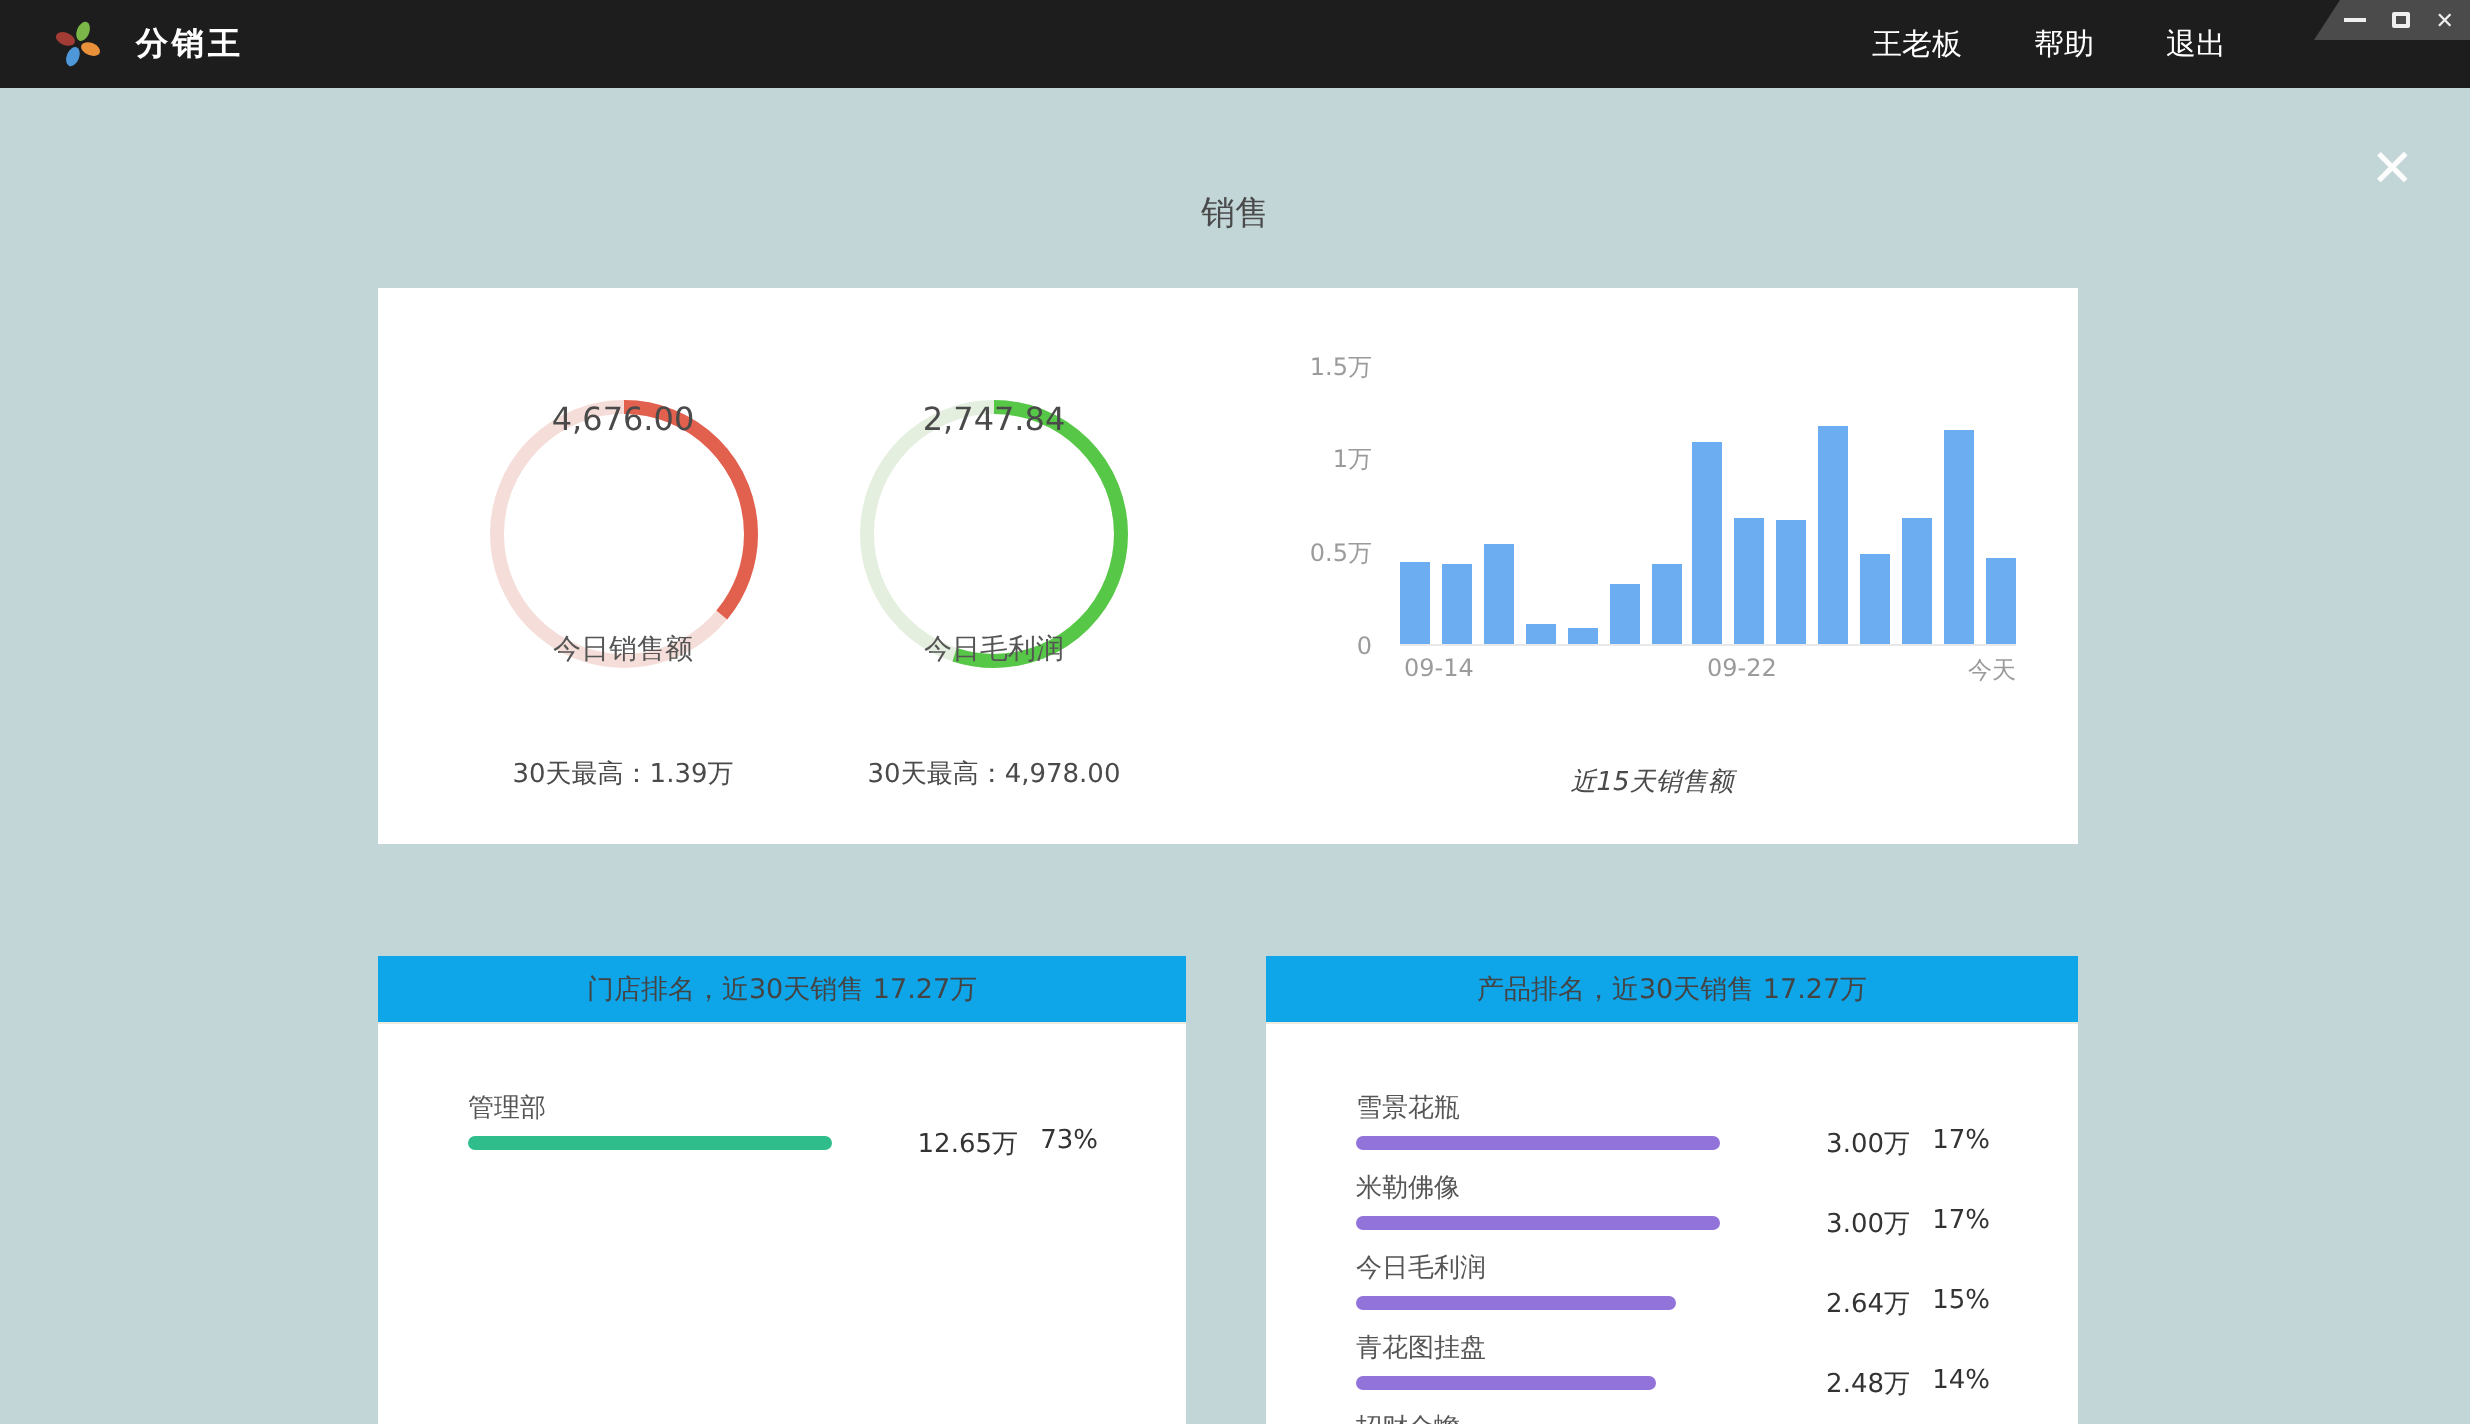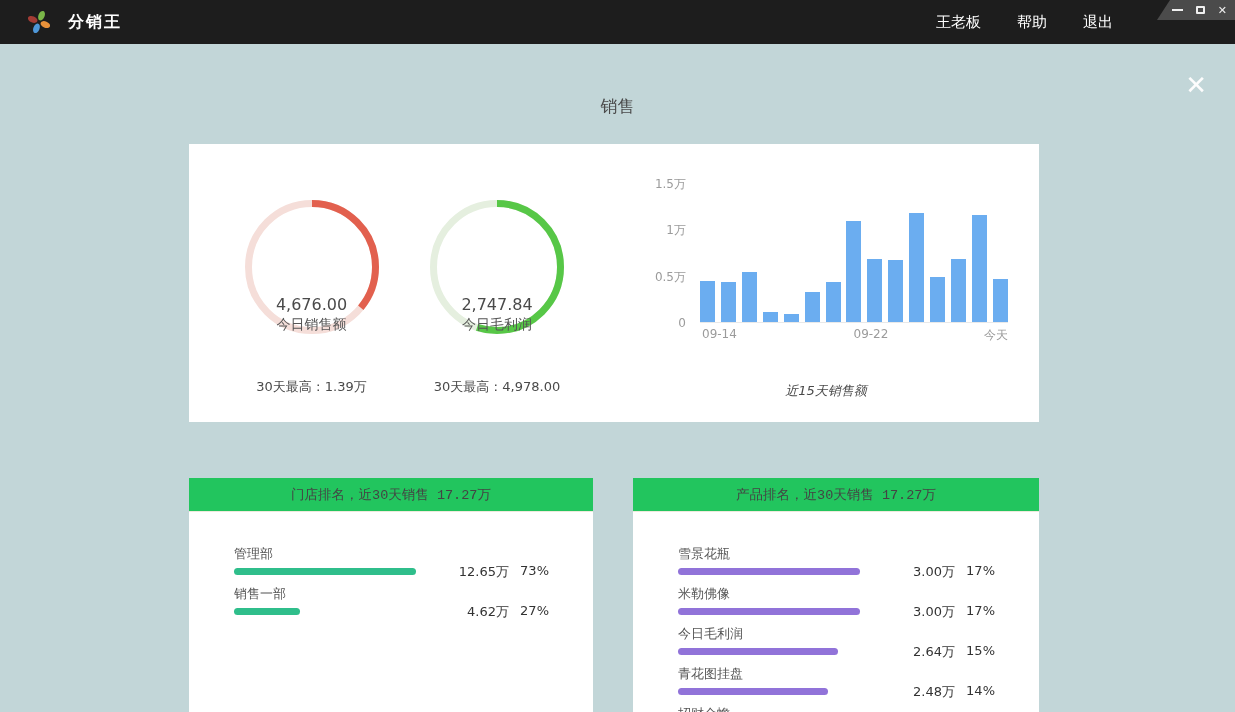--- a/index.html
+++ b/index.html
@@ -32,21 +32,21 @@
     line-height:1; cursor:pointer; font-weight:300; }
   .card { position:absolute; background:#ffffff; }
   
   .overview { left:189px; top:144px; width:850px; height:278px; }
   .donut-wrap { position:absolute; top:56px; text-align:center; }
   .donut-wrap.d1 { left:45px; width:155px; }
   .donut-wrap.d2 { left:233px; width:150px; }
   svg.donut { width:134px; height:134px; display:block; margin:0 auto; }
   svg.donut circle { fill:none; stroke-width:7; }
   .donut-center { position:absolute; top:0; left:0; right:0; height:134px;
-    display:flex; flex-direction:column; align-items:center; justify-content:flex-end; gap:2px; }
+    display:flex; flex-direction:column; align-items:center; justify-content:space-between; gap:2px; }
   .donut-value { font-size:16px; color:#4a4a4a; }
   .donut-label { font-size:14px; color:#555; }
   .donut-footer { margin-top:44px; font-size:13px; color:#4a4a4a; }
   
   .chart-block { position:absolute; left:455px; top:40px; width:364px; }
   .chart-area { position:relative; height:139px; }
   .ylabels { position:absolute; left:0; top:0; width:42px; height:100%; }
   .ylabels span { position:absolute; right:0; transform:translateY(-50%);
     font-size:12px; color:#9b9b9b; white-space:nowrap; }
   .plot { position:absolute; left:56px; top:0; width:308px; height:100%;
@@ -55,23 +55,23 @@
   .vbar { width:15px; }
   .xlabels { position:absolute; left:56px; top:143px; width:308px; height:16px; }
   .xlabels span { position:absolute; font-size:12px; color:#9b9b9b; white-space:nowrap; }
   .xl-start { left:2px; } .xl-mid { left:55.5%; transform:translateX(-50%); } .xl-end { right:0; }
   .chart-caption { position:absolute; left:0; top:198px; width:100%; text-align:center;
     font-size:13px; color:#4a4a4a;font-style:italic; }
   
   .ranking { top:478px; height:400px; }
   .ranking.left  { left:189px; width:404px; }
   .ranking.right { left:633px; width:406px; }
-  .ranking-header { height:34px; background:#22c55e; border-bottom:1px solid #eeeadc;
+  .ranking-header { height:34px; background:#0ea5e9; border-bottom:1px solid #eeeadc;
     display:flex; align-items:center; justify-content:center;
-    font-size:13.5px; color:#444;font-family:Liberation Mono, monospace; }
+    font-size:13.5px; color:#444; }
   .ranking-rows { padding-top:30px; }
   .rank-row { position:relative; height:40px; }
   .rank-label { position:absolute; left:45px; top:3px; font-size:13px; color:#555; }
   .rank-bar { position:absolute; left:45px; top:26px; height:7px; border-radius:4px; }
   .rank-value { position:absolute; right:84px; top:21px; font-size:13px; color:#333; }
   .rank-pct   { position:absolute; right:44px; top:21px; font-size:13px; color:#333; }
 </style>
 </head>
 <body>
 
@@ -161,26 +161,20 @@
 
 <div class="card ranking left">
   <div class="ranking-header">门店排名，近30天销售 17.27万</div>
   <div class="ranking-rows">
       <div class="rank-row">
         <span class="rank-label">管理部</span>
         <span class="rank-bar" style="width: 182px; background: rgb(47, 190, 139);"></span>
         <span class="rank-value">12.65万</span>
         <span class="rank-pct">73%</span>
       </div>
-      <div class="rank-row">
-        <span class="rank-label">销售一部</span>
-        <span class="rank-bar" style="width: 66px; background: rgb(47, 190, 139);"></span>
-        <span class="rank-value">4.62万</span>
-        <span class="rank-pct">27%</span>
-      </div>
     </div>
 </div>
 
 <div class="card ranking right">
   <div class="ranking-header">产品排名，近30天销售 17.27万</div>
   <div class="ranking-rows">
       <div class="rank-row">
         <span class="rank-label">雪景花瓶</span>
         <span class="rank-bar" style="width: 182px; background: rgb(145, 115, 217);"></span>
         <span class="rank-value">3.00万</span>

